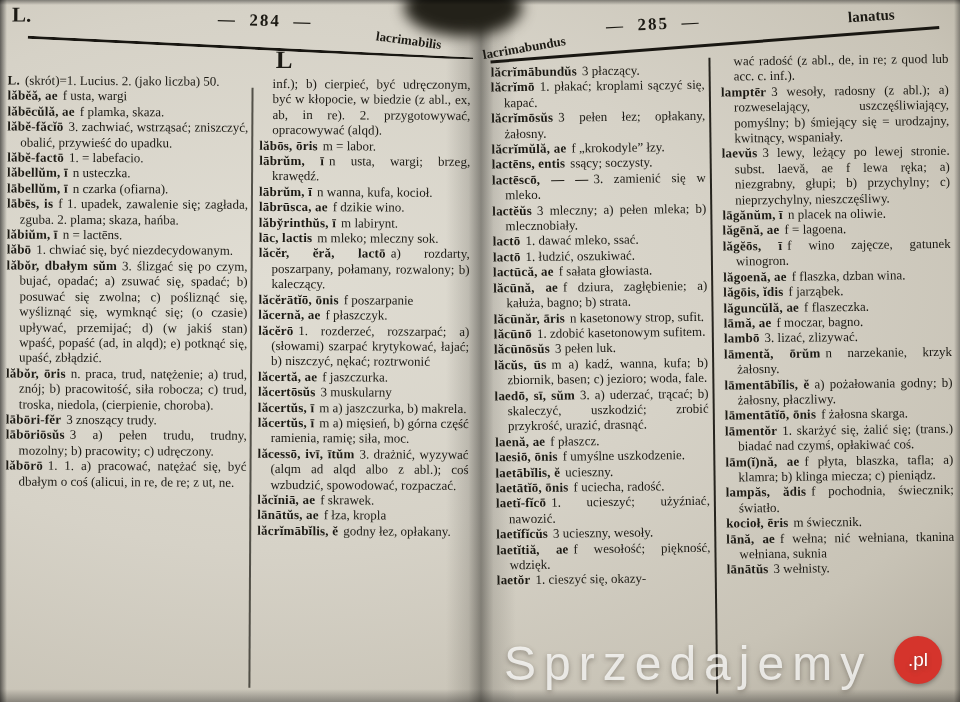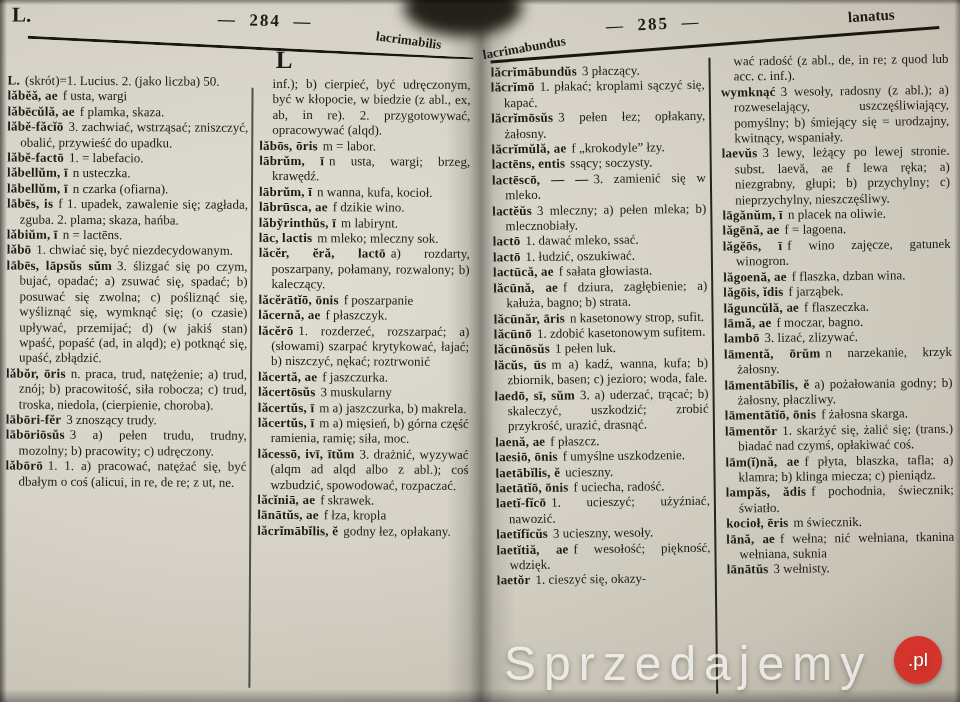--- a/index.html
+++ b/index.html
@@ -89,21 +89,21 @@
             <p class="entry"><b class="head">lăbellŭm, ī</b><span class="body">n usteczka.</span></p>
 
             <p class="entry"><b class="head">lābellŭm, ī</b><span class="body">n czarka (ofiarna).</span></p>
 
             <p class="entry"><b class="head">lābēs, is</b><span class="body">f 1. upadek, zawalenie się; zagłada, zguba. 2. plama; skaza, hańba.</span></p>
 
             <p class="entry"><b class="head">lăbiŭm, ī</b><span class="body">n = lactēns.</span></p>
 
             <p class="entry"><b class="head">lăbō</b><span class="body">1. chwiać się, być niezdecydowanym.</span></p>
 
-            <p class="entry"><b class="head">lābēs, lāpsŭs sŭm</b><span class="body">3. ślizgać się po czym, bujać, opadać; a) zsuwać się, spadać; b) posuwać się zwolna; c) pośliznąć się, wyśliznąć się, wymknąć się; (o czasie) upływać, przemijać; d) (w jakiś stan) wpaść, popaść (ad, in alqd); e) potknąć się, upaść, zbłądzić.</span></p>
+            <p class="entry"><b class="head">lăbŏr, dbałym sŭm</b><span class="body">3. ślizgać się po czym, bujać, opadać; a) zsuwać się, spadać; b) posuwać się zwolna; c) pośliznąć się, wyśliznąć się, wymknąć się; (o czasie) upływać, przemijać; d) (w jakiś stan) wpaść, popaść (ad, in alqd); e) potknąć się, upaść, zbłądzić.</span></p>
 
             <p class="entry"><b class="head">lăbŏr, ōris</b><span class="body">n. praca, trud, natężenie; a) trud, znój; b) pracowitość, siła robocza; c) trud, troska, niedola, (cierpienie, choroba).</span></p>
 
             <p class="entry"><b class="head">lābōri-fĕr</b><span class="body">3 znoszący trudy.</span></p>
 
             <p class="entry"><b class="head">lābōriōsŭs</b><span class="body">3 a) pełen trudu, trudny, mozolny; b) pracowity; c) udręczony.</span></p>
 
             <p class="entry"><b class="head">lăbōrō</b><span class="body">1. 1. a) pracować, natężać się, być dbałym o coś (alicui, in re, de re; z ut, ne.</span></p>
           </div>
         <div class="divider div-l"></div>
@@ -178,21 +178,21 @@
             <p class="entry"><b class="head">lactō</b><span class="body">1. łudzić, oszukiwać.</span></p>
 
             <p class="entry"><b class="head">lactūcă, ae</b><span class="body">f sałata głowiasta.</span></p>
 
             <p class="entry"><b class="head">lăcūnă, ae</b><span class="body">f dziura, zagłębienie; a) kałuża, bagno; b) strata.</span></p>
 
             <p class="entry"><b class="head">lăcūnăr, āris</b><span class="body">n kasetonowy strop, sufit.</span></p>
 
             <p class="entry"><b class="head">lăcūnō</b><span class="body">1. zdobić kasetonowym sufitem.</span></p>
 
-            <p class="entry"><b class="head">lăcūnōsŭs</b><span class="body">1 pełen luk.</span></p>
+            <p class="entry"><b class="head">lăcūnōsŭs</b><span class="body">3 pełen luk.</span></p>
 
             <p class="entry"><b class="head">lăcŭs, ūs</b><span class="body">m a) kadź, wanna, kufa; b) zbiornik, basen; c) jezioro; woda, fale.</span></p>
 
             <p class="entry"><b class="head">laedō, sī, sŭm</b><span class="body">3. a) uderzać, trącać; b) skaleczyć, uszkodzić; zrobić przykrość, urazić, drasnąć.</span></p>
 
             <p class="entry"><b class="head">laenă, ae</b><span class="body">f płaszcz.</span></p>
 
             <p class="entry"><b class="head">laesiō, ōnis</b><span class="body">f umyślne uszkodzenie.</span></p>
 
             <p class="entry"><b class="head">laetābĭlis, ĕ</b><span class="body">ucieszny.</span></p>
@@ -205,21 +205,21 @@
 
             <p class="entry"><b class="head">laetĭtiă, ae</b><span class="body">f wesołość; piękność, wdzięk.</span></p>
 
             <p class="entry"><b class="head">laetŏr</b><span class="body">1. cieszyć się, okazy-</span></p>
           </div>
         <div class="divider div-r"></div>
         <div class="col col-r2">
 
             <p class="entry cont"><span class="body">wać radość (z abl., de, in re; z quod lub acc. c. inf.).</span></p>
 
-            <p class="entry"><b class="head">wymknąć</b><span class="body">3 wesoły, radosny (z abl.); a) rozweselający, uszczęśliwiający, pomyślny; b) śmiejący się = urodzajny, kwitnący, wspaniały.</span></p>
+            <p class="entry"><b class="head">lamptēr</b><span class="body">3 wesoły, radosny (z abl.); a) rozweselający, uszczęśliwiający, pomyślny; b) śmiejący się = urodzajny, kwitnący, wspaniały.</span></p>
 
             <p class="entry"><b class="head">laevŭs</b><span class="body">3 lewy, leżący po lewej stronie. subst. laevă, ae f lewa ręka; a) niezgrabny, głupi; b) przychylny; c) nieprzychylny, nieszczęśliwy.</span></p>
 
             <p class="entry"><b class="head">lāgănŭm, ī</b><span class="body">n placek na oliwie.</span></p>
 
             <p class="entry"><b class="head">lăgēnă, ae</b><span class="body">f = lagoena.</span></p>
 
             <p class="entry"><b class="head">lăgĕōs, ī</b><span class="body">f wino zajęcze, gatunek winogron.</span></p>
 
             <p class="entry"><b class="head">lăgoenă, ae</b><span class="body">f flaszka, dzban wina.</span></p>

